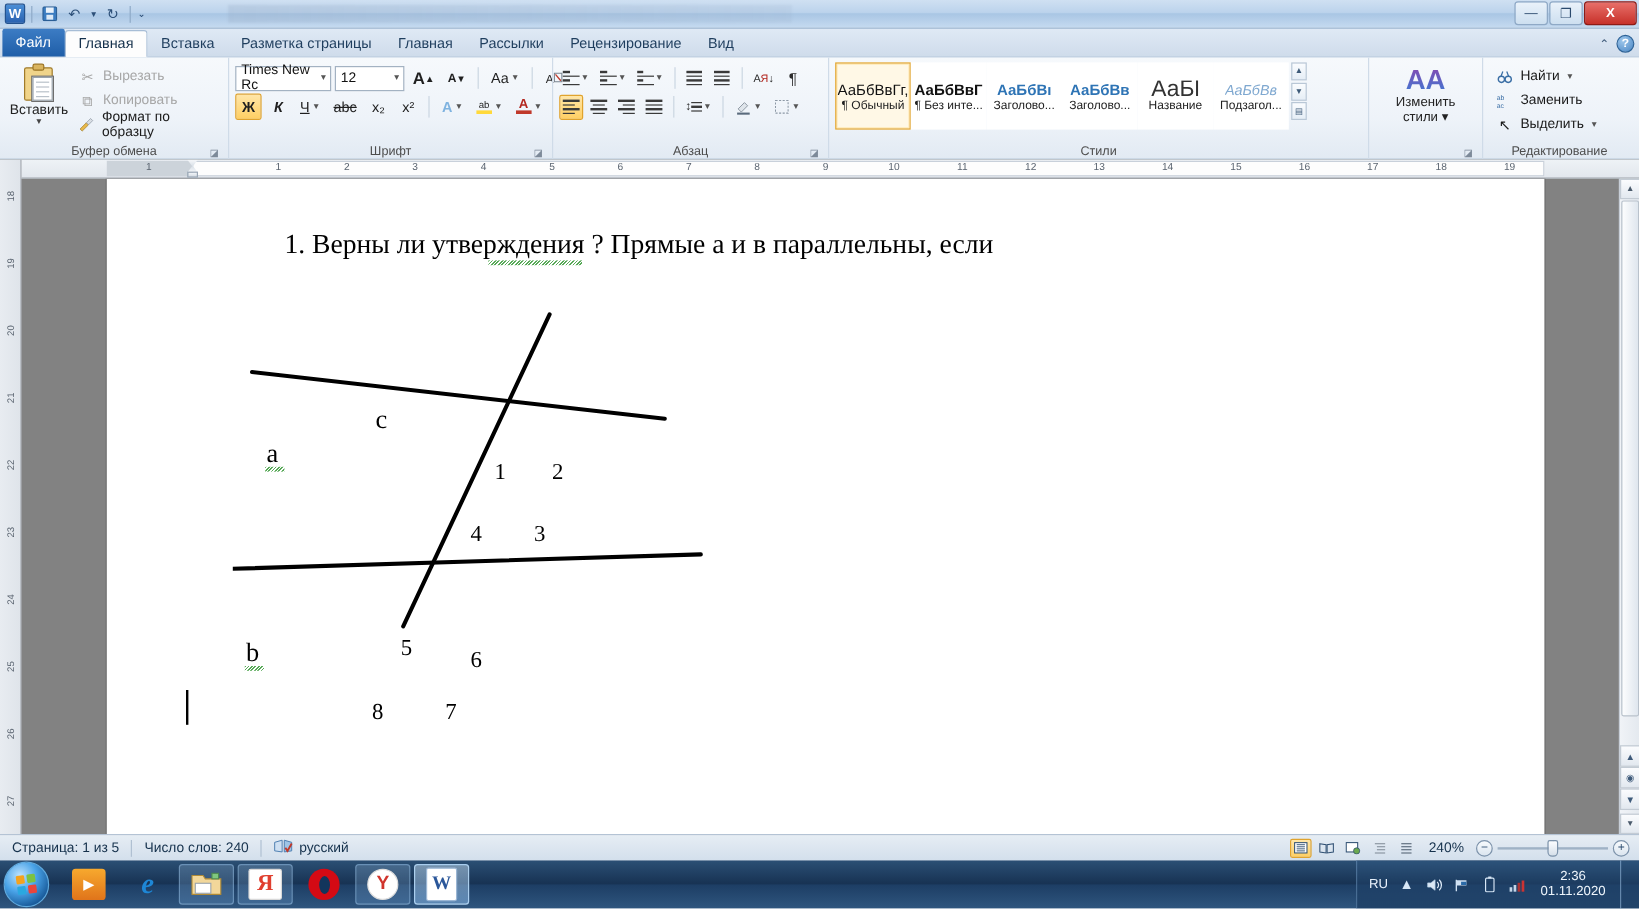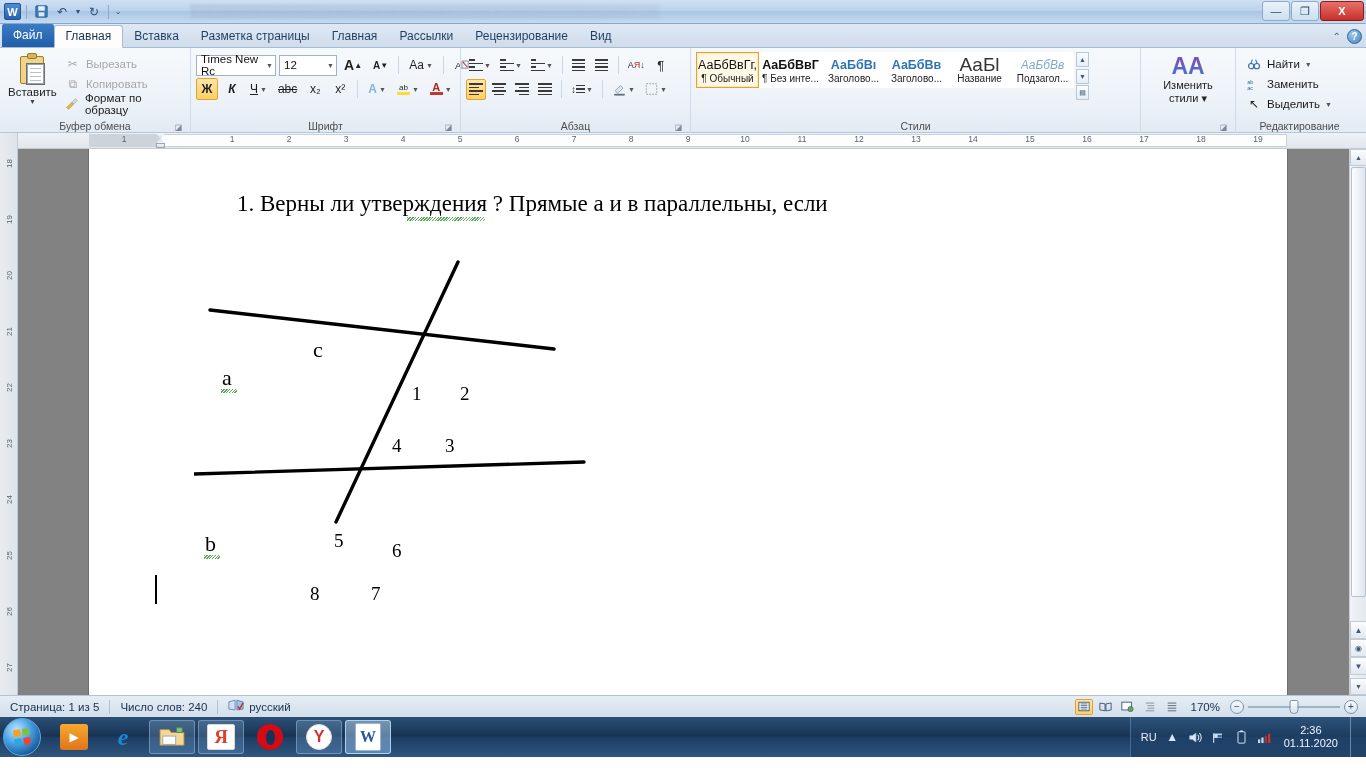--- a/index.html
+++ b/index.html
@@ -162,21 +162,21 @@
   }
   .pbtn.on{background:linear-gradient(to bottom,#ffe6a8,#ffcf63);border:1px solid #e0a32e;}
   .pbtn .car{font-size:7px;color:#555;margin-left:1px;}
   .lines-ic{width:14px;display:flex;flex-direction:column;gap:2px;}
   .lines-ic i{height:1.5px;background:#3a3a3a;display:block;}
 
   
   .stylesgrp{width:450px;}
   .style-gallery{display:flex;align-items:flex-start;gap:0;padding-top:1px;}
   .style-card{
-    width:63px;height:36px;display:flex;flex-direction:column;align-items:center;justify-content:center;
+    width:63px;height:56px;display:flex;flex-direction:column;align-items:center;justify-content:center;
     border:1px solid transparent;background:#fff;
   }
   .style-card.sel{border:1px solid #e0a32e;background:#fff8e6;box-shadow:0 0 0 1px #ffe9b5 inset;}
   .style-prev{font-size:12.5px;color:#111;line-height:16px;white-space:nowrap;overflow:hidden;}
   .style-prev.blue{color:#2e74b5;font-weight:bold;}
   .style-prev.big{font-size:19px;color:#333;}
   .style-prev.ital{font-style:italic;color:#7fa8d0;font-size:12px;}
   .style-prev.bold{font-weight:bold;}
   .style-name{font-size:10px;color:#222;white-space:nowrap;overflow:hidden;max-width:62px;text-align:center;}
   .gallery-nav{display:flex;flex-direction:column;justify-content:space-between;height:48px;margin-left:2px;}
@@ -838,21 +838,21 @@
     <div class="viewbtn">
       <svg width="12" height="11" viewBox="0 0 14 12">
           <path d="M2 2h10M4 5h8M4 8h8M2 11h10" stroke="#7d8894" stroke-width="1"></path>
         </svg>
     </div>
     <div class="viewbtn">
       <svg width="12" height="11" viewBox="0 0 14 12">
           <path d="M2 2h10M2 5h10M2 8h10M2 11h10" stroke="#4a5a6b" stroke-width="1"></path>
         </svg>
     </div>
-    <div class="zoomtxt">170%</div>
+    <div class="zoomtxt">240%</div>
     <div class="zc">−</div>
     <div class="ztrack">
       <div class="bar"></div>
         <div class="mid"></div>
       <div class="zthumb"></div>
     </div>
     <div class="zc">+</div>
   </div>
 </div>
 

